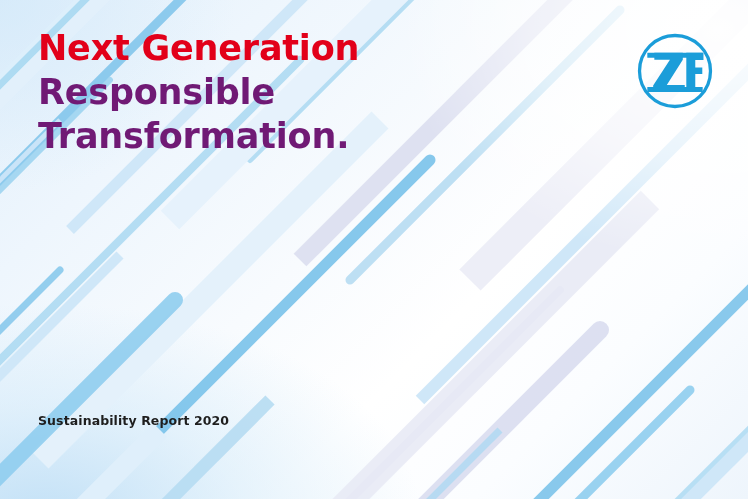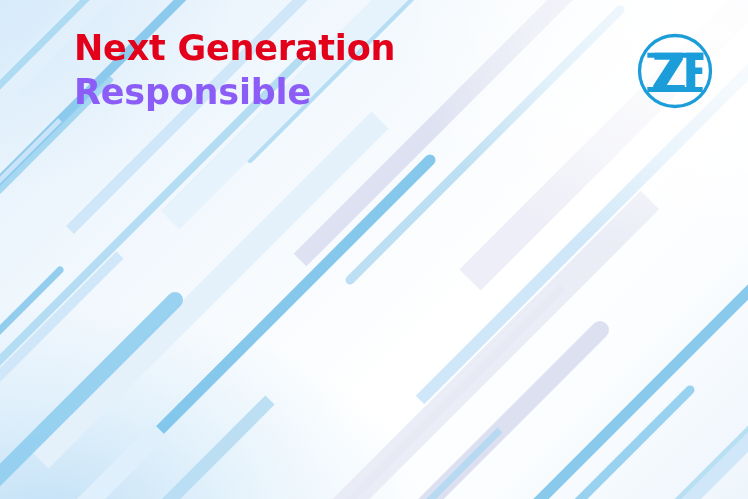--- a/index.html
+++ b/index.html
@@ -75,32 +75,31 @@
   }
 
   
   .headline {
     position: absolute;
     left: 38px;
     top: 26px;
     width: 420px;
     line-height: 1.0;
     letter-spacing: -0.2px;
-    margin-left: 36px;
   }
   .headline .line {
     display: block;
     font-family: "DejaVu Sans", "Liberation Sans", sans-serif;
     font-weight: 700;
     font-size: 35px;
     line-height: 44px;
     white-space: nowrap;
   }
   .headline .red   { color: #e2001a; }
-  .headline .dark  { color: #8b5cf6; }
+  .headline .dark  { color: #701a75; }
 
   
   .caption {
     position: absolute;
     left: 38px;
     top: 413px;
     font-family: "DejaVu Sans", "Liberation Sans", sans-serif;
     font-weight: 700;
     font-size: 12.5px;
     letter-spacing: 0.1px;
@@ -163,16 +162,18 @@
                L62.5 77.0 L22.0 77.0 L22.0 68.5 L43.5 35.5 L23.5 35.5 Z"></path>
 
       <path d="M64.5 26.5 L86.5 26.5 L86.5 36.0 L76.0 36.0 L76.0 45.5
                L85.0 45.5 L85.0 54.0 L76.0 54.0 L76.0 77.0 L64.5 77.0 Z"></path>
     </g>
   </svg>
 
   <div class="headline">
     <span class="line red">Next Generation</span>
     <span class="line dark">Responsible</span>
+    <span class="line dark">Transformation.</span>
   </div>
 
+  <div class="caption">Sustainability Report 2020</div>
 
 </div>
 
 </body></html>

